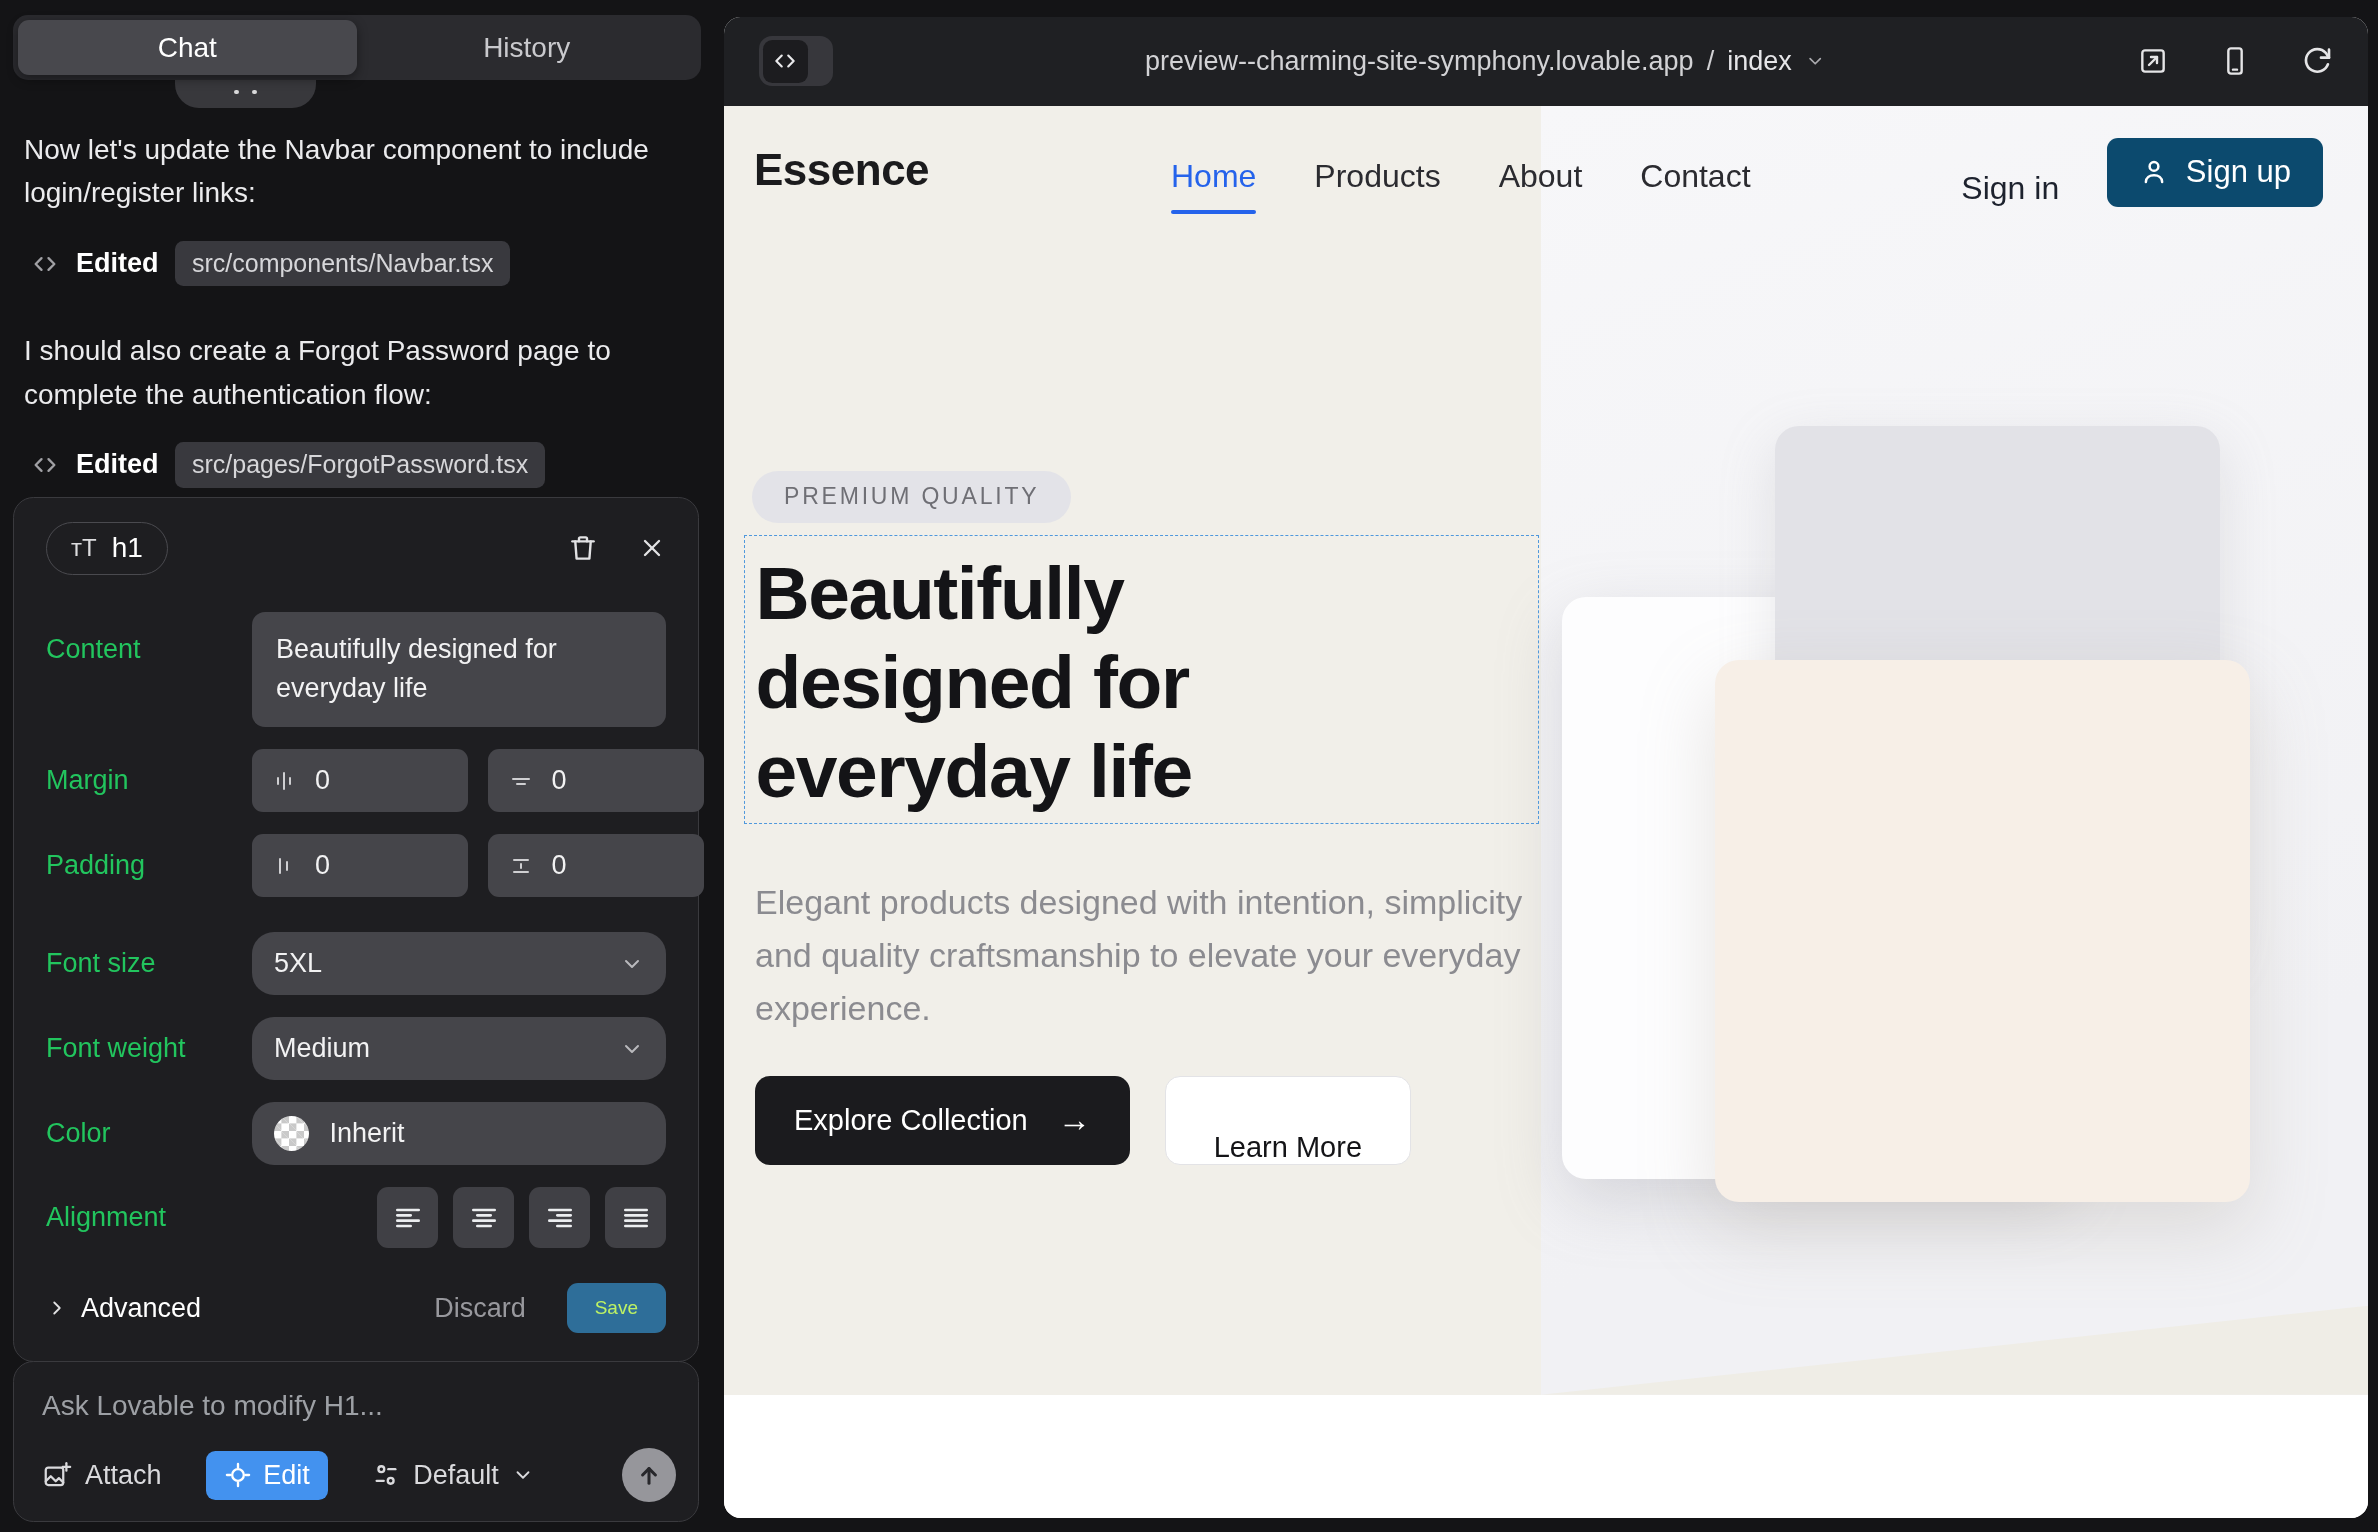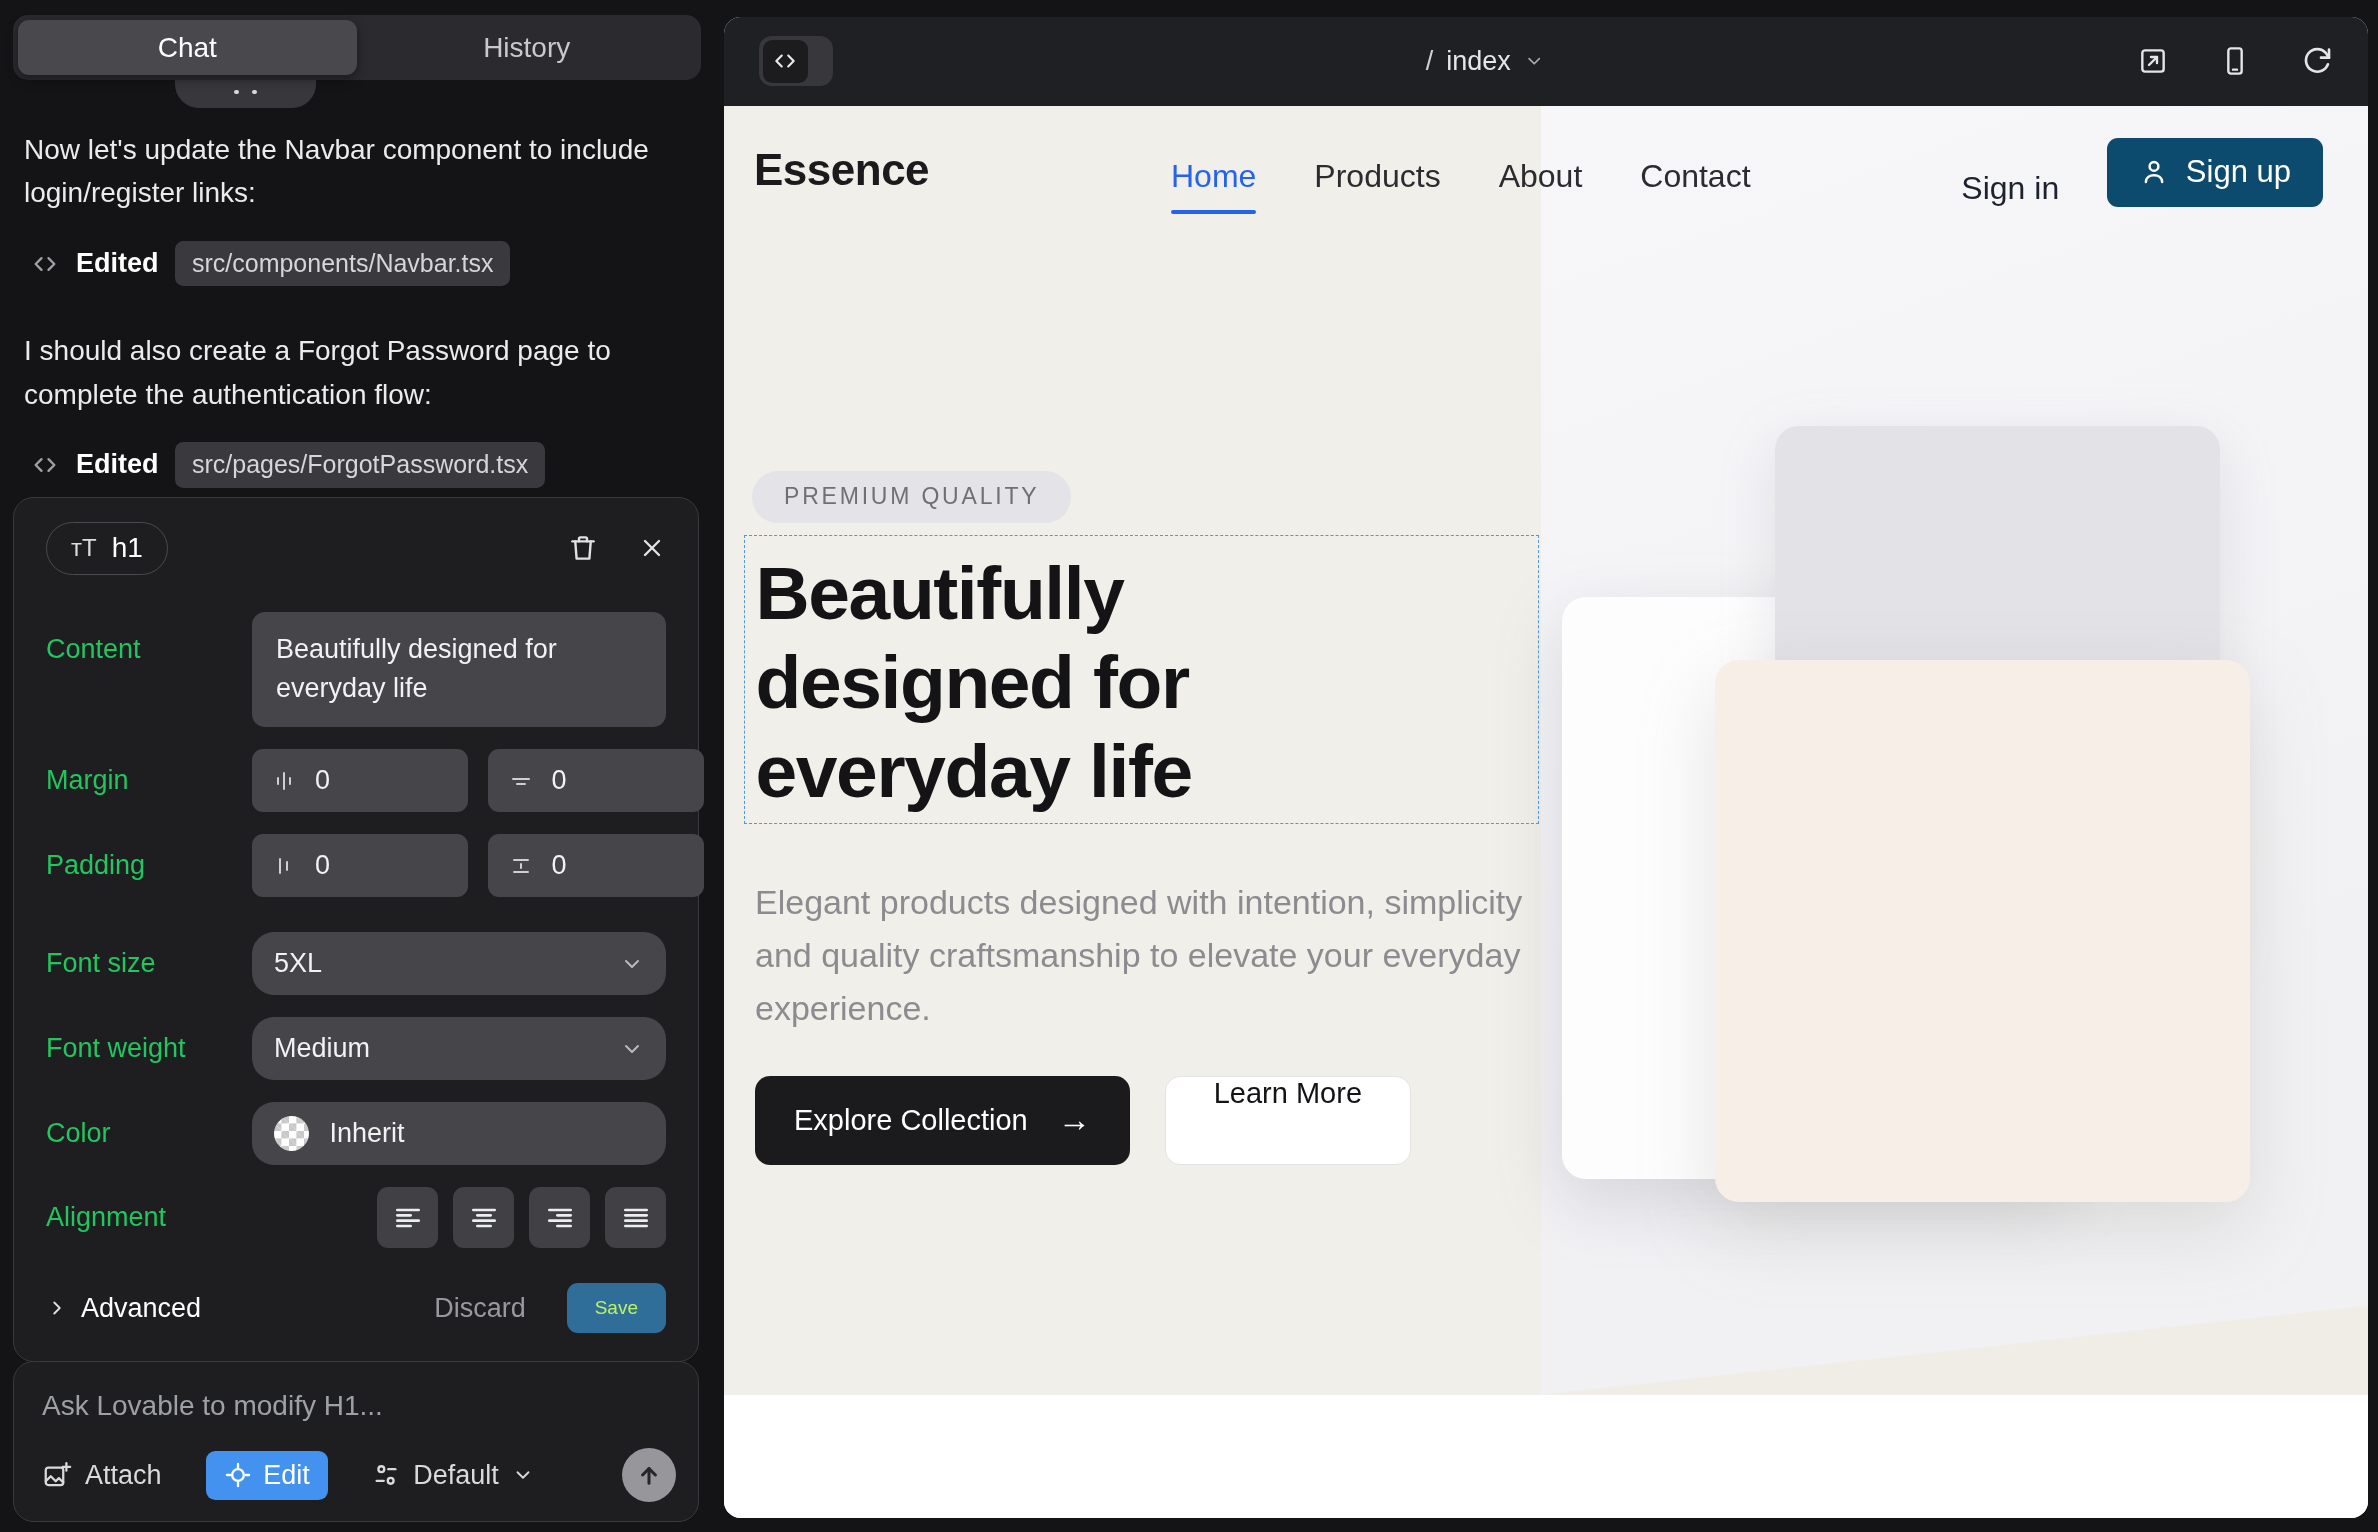--- a/index.html
+++ b/index.html
@@ -101,21 +101,21 @@
   .badge { position:absolute; left:28px; top:365px; height:52px; border-radius:927px; background:#e3e3e8; color:#6f6f75; display:inline-flex; align-items:center; padding:0 32px; font-size:23px; letter-spacing:2.8px; }
 
   .selection { position:absolute; left:19.5px; top:429px; width:795px; height:289px; border:1.9px dashed #4f98dc; }
   .hero-h1 { padding:13px 0 0 11px; font-size:75px; font-weight:600; color:#141417; line-height:1.19; letter-spacing:-1.4px; }
 
   .desc { position:absolute; left:31px; top:770px; width:770px; font-size:34px; line-height:1.56; color:#8b8b90; }
 
   .ctas { position:absolute; left:31px; top:970px; display:flex; gap:35px; }
   .cta-primary { height:89px; background:#1b1b1e; border-radius:15px; color:#fff; font-size:29px; display:flex; align-items:center; gap:30px; padding:0 39px; cursor:pointer; }
   .cta-arrow { font-size:33px; }
-  .cta-secondary { height:89px; background:#fff; border:1.9px solid #e3e3e6; border-radius:15px; color:#141417; font-size:29px; display:flex; align-items:flex-start; padding:0 48px; cursor:pointer; }
+  .cta-secondary { height:89px; background:#fff; border:1.9px solid #e3e3e6; border-radius:15px; color:#141417; font-size:29px; display:flex; align-items:flex-end; padding:0 48px; cursor:pointer; }
 </style>
 </head>
 <body>
 
 <div class="app">
 
   <div class="left-col">
 
     <div class="cut-pill">
       <span class="dot"></span>
@@ -382,20 +382,21 @@
     <div class="topbar">
       <div class="code-toggle">
         <div class="code-seg">
           <svg width="26" height="26" viewBox="0 0 24 24" fill="none" stroke="currentColor" stroke-width="2" stroke-linecap="round" stroke-linejoin="round">
               <polyline points="9 7 4 12 9 17"></polyline>
               <polyline points="15 7 20 12 15 17"></polyline>
             </svg>
         </div>
       </div>
       <div class="url-wrap">
+        <span>preview--charming-site-symphony.lovable.app</span>
         <span>/</span>
         <span class="url-path">index</span>
         <span class="url-chev">
           <svg width="20.4" height="20.4" viewBox="0 0 24 24" fill="none" stroke="currentColor" stroke-width="2" stroke-linecap="round" stroke-linejoin="round">
               <polyline points="6 9 12 15 18 9"></polyline>
             </svg>
         </span>
       </div>
       <div class="topbar-icons">
         <span>

